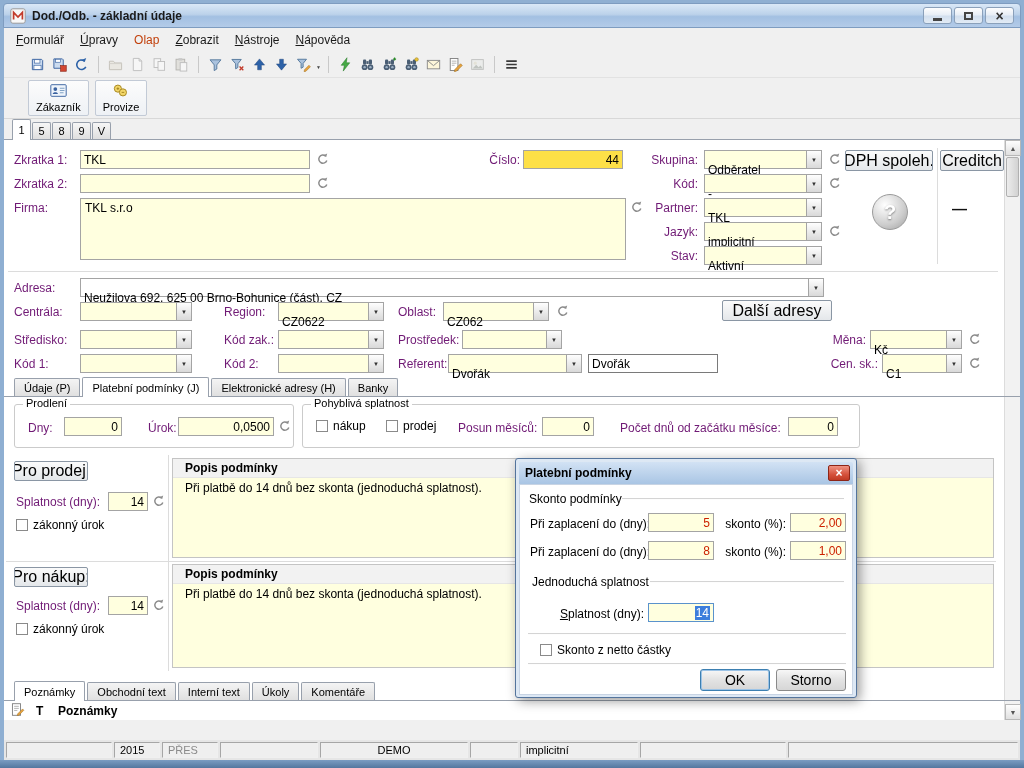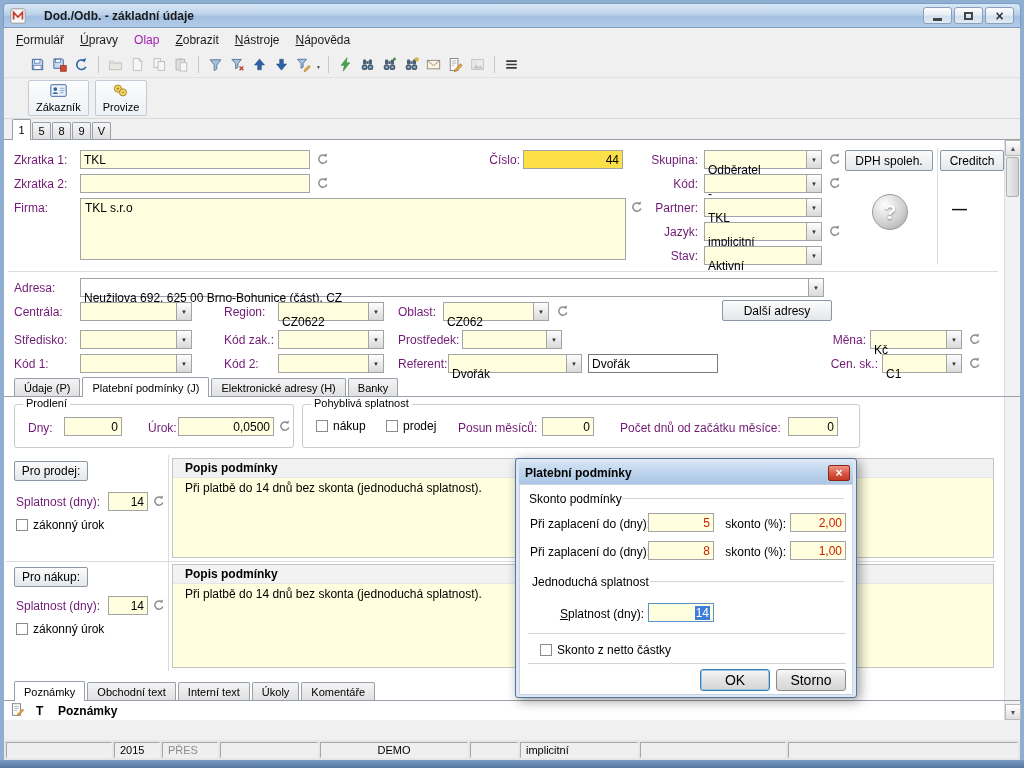--- a/index.html
+++ b/index.html
@@ -4,35 +4,35 @@
 <style>
   * { box-sizing: border-box; margin: 0; padding: 0; }
   body { margin:0; background:#666; font-family:"Liberation Sans","DejaVu Sans",sans-serif; }
   .window { position:relative; width:1024px; height:768px; background:#8fafd2; overflow:hidden; }
   .clientbg { position:absolute; left:4px; top:28px; width:1016px; height:732px; background:#f0f0f0; }
   .bottomframe { position:absolute; left:0; top:760px; width:1024px; height:8px; background:linear-gradient(#7b9cc2,#54779f); }
 
   .titlebar { position:absolute; left:3px; top:3px; width:1018px; height:25px;
     background:linear-gradient(#dae8f7,#bcd2ea 45%,#a3c0e2 55%,#b3cbe8);
     border:1px solid #7e9cc0; border-radius:4px 4px 0 0;
-    display:flex; align-items:center; padding:0 6px; gap:18px; }
+    display:flex; align-items:center; padding:0 6px; gap:6px; }
   .title { font-size:12px; font-weight:bold; color:#1a1a1a; }
   .winbtns { margin-left:auto; display:flex; gap:2px; }
   .winbtn { width:29px; height:17px; border:1px solid #8aa0ba; border-radius:3px;
     background:linear-gradient(#fdfdfd,#e8eef6 45%,#d2dfee 55%,#e2ebf5);
     display:flex; align-items:center; justify-content:center; }
   .g-min { width:9px; height:3px; background:#444; margin-top:8px; }
   .g-max { width:9px; height:8px; border:2px solid #444; }
   .g-close::before { content:"×"; font-size:14px; font-weight:bold; color:#333; line-height:1; }
 
   .menubar { position:absolute; left:4px; top:29px; width:1016px; height:22px; background:#f0f0f0;
     display:flex; align-items:center; padding-left:4px; }
   .menuitem { display:inline-block; font-size:12px; padding:3px 8px; color:#1a1a1a; }
   .menuitem.accel::first-letter { text-decoration:underline; }
-  .menuitem.dis { color:#a21caf; }
+  .menuitem.dis { color:#c2410c; }
 
   .toolbar { position:absolute; left:4px; top:51px; width:1016px; height:27px; background:#f0f0f0;
     display:flex; align-items:center; padding-left:24px; gap:3px; border-bottom:1px solid #e2e2e2; }
   .tbi { width:19px; height:19px; display:flex; align-items:center; justify-content:center; }
   .tbi svg { width:15px; height:15px; }
   .tbi.dis { opacity:.45; filter:grayscale(.8); }
   .tsep { width:1px; height:17px; background:#c9c9c9; margin:0 4px; }
   .tcaret::before { content:"▼"; font-size:5px; color:#444; }
 
   .toolbar2 { position:absolute; left:4px; top:78px; width:1016px; height:41px; background:#f0f0f0;
@@ -60,21 +60,21 @@
   .memoinput { position:absolute; border:1px solid #a4a4a4; background:var(--input_bg,#ffffdf); font-size:12px; padding:2px 4px; }
   .combo { position:absolute; height:19px; display:flex; border:1px solid #a4a4a4; background:var(--input_bg,#ffffdf); }
   .combo.white { background:#fff; }
   .combo .val { flex:1; font-size:12px; padding:12px 3px; overflow:hidden; white-space:nowrap; }
   .combo .dd { width:15px; border-left:1px solid #a4a4a4; background:linear-gradient(#fefefe,#d9d9d9);
     display:flex; align-items:center; justify-content:center; }
   .combo .dd::before { content:"▼"; font-size:6px; color:#333; }
   .fundo { position:absolute; width:15px; height:15px; }
   .fundo svg { width:14px; height:14px; }
   .smallbtn { position:absolute; height:21px; border:1px solid #8a96a4; border-radius:2px;
-    background:linear-gradient(#fbfbfb,#e4e7ea); font-size:12px; display:flex; align-items:center;
+    background:linear-gradient(#fbfbfb,#e4e7ea); font-size:16px; display:flex; align-items:center;
     justify-content:center; padding:0 3px; overflow:hidden; white-space:nowrap; }
   .ball { position:absolute; width:36px; height:36px; border-radius:50%; border:1px solid #9a9a9a;
     background:radial-gradient(circle at 35% 30%, #ffffff, #cdcdcd 60%, #9f9f9f);
     display:flex; align-items:center; justify-content:center; }
   .ball::before { content:"?"; font-size:20px; font-weight:bold; color:#fff; text-shadow:0 1px 2px rgba(0,0,0,.45); }
   .minus { position:absolute; font-size:15px; font-weight:bold; color:#111; }
   .minus::before { content:"—"; }
   .hline { position:absolute; height:1px; background:#dcdcdc; }
   .vline { position:absolute; width:1px; background:#dcdcdc; }
 

